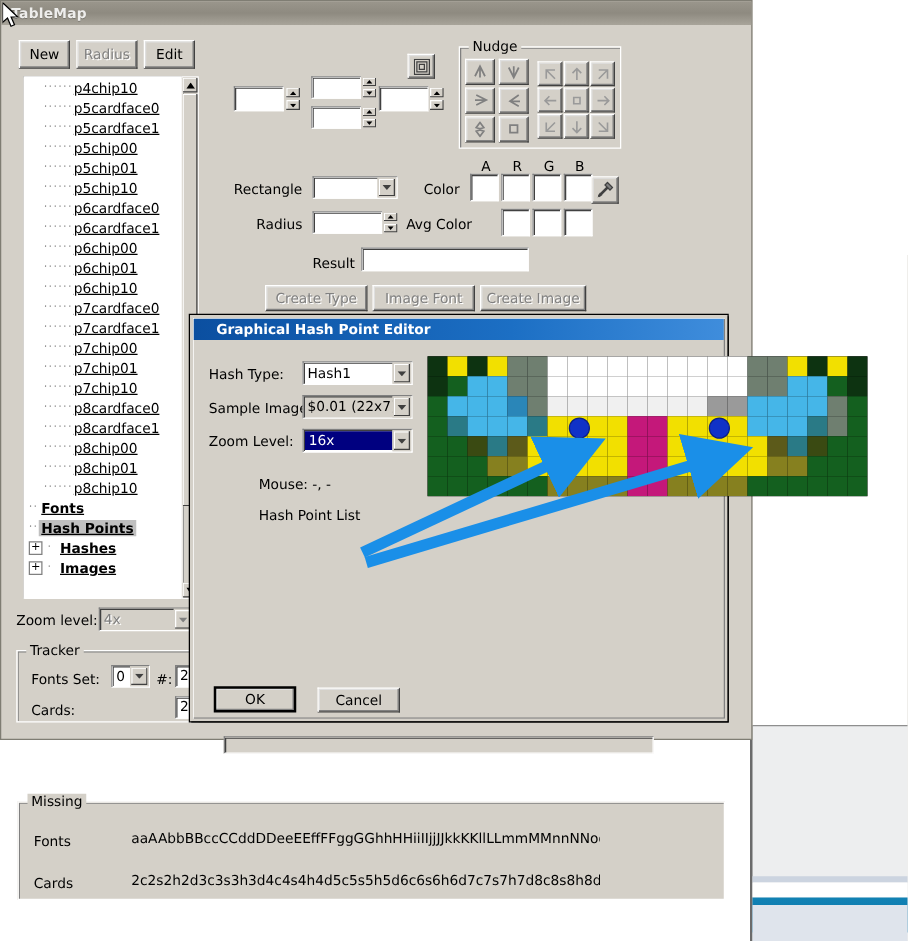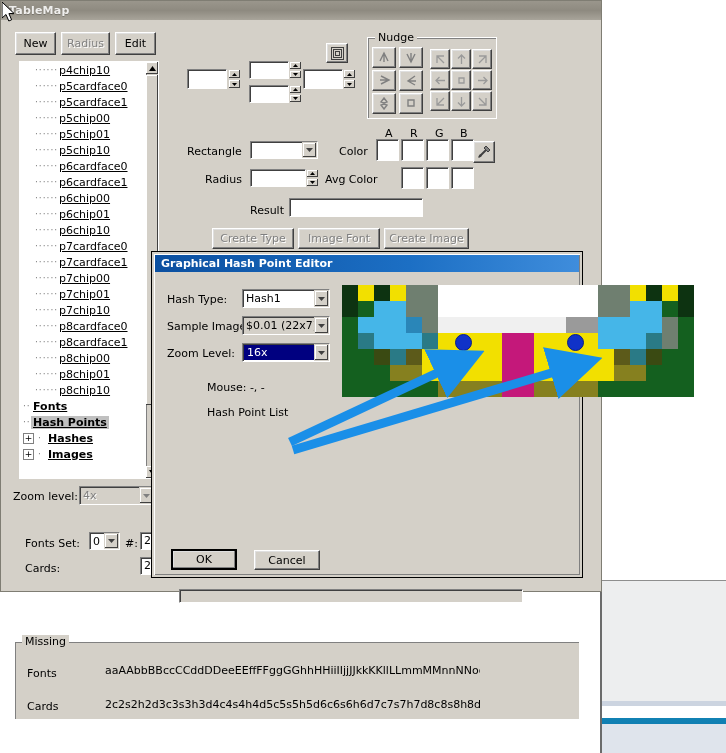--- a/index.html
+++ b/index.html
@@ -118,21 +118,21 @@
   
   #dialog{
     position:absolute;left:152px;top:252px;width:430px;height:325px;
     background:#d4d0c8;border:2px solid #d4d0c8;box-sizing:border-box;
     box-shadow:1px 1px 0 #000, inset 1px 1px 0 #ffffff, inset -1px -1px 0 #808080;
     outline:1px solid #000;
   }
   #dlg-title{
     height:17px;margin:1px;
     background:linear-gradient(90deg,#0b4fa0 0%,#1c6fc4 60%,#3f8ddc 100%);
-    color:#fff;font-weight:bold;font-size:11px;display:flex;align-items:center;padding-left:6px;
+    color:#fff;font-weight:bold;font-size:11px;display:flex;align-items:center;padding-left:18px;
     box-sizing:border-box;
   }
   #preview{position:absolute;left:188px;top:31px;width:352px;height:112px;overflow:hidden;background:#000;}
   #preview-grid{display:grid;grid-template-columns:repeat(22,16px);grid-template-rows:repeat(7,16px);width:352px;height:112px;}
   .hp-dot{position:absolute;width:15px;height:15px;border-radius:50%;background:#1032c8;border:1px solid #0a1f86;}
   .hplist{position:absolute;left:53px;top:165px;width:86px;height:92px;background:#fff;
     border-top:1px solid #808080;border-left:1px solid #808080;border-right:1px solid #fff;border-bottom:1px solid #fff;
     box-shadow:inset 1px 1px 0 #404040;box-sizing:border-box;overflow:hidden;}
   .hpitem{height:14px;line-height:14px;font-size:11px;padding-left:5px;white-space:pre;}
   .hpitem.sel{background:#000080;color:#fff;}
@@ -493,20 +493,23 @@
   <span class="lbl" style="left:12px;top:489px;">Zoom level:</span>
   <div class="combo gray" style="left:78px;top:485px;width:76px;height:19px;">
     <span class="ctext">4x</span>
     <span class="carrow">
         <svg width="7" height="4" viewBox="0 0 7 4">
           <polygon points="0,0 7,0 3.5,4" fill="#808080"></polygon>
         </svg>
       </span>
   </div>
 
+  <div class="group" style="left:12px;top:519px;width:146px;height:58px;">
+    <span class="glabel">Tracker</span>
+  </div>
   <span class="lbl" style="left:24px;top:536px;">Fonts Set:</span>
   <div class="combo" style="left:88px;top:531px;width:31px;height:18px;">
     <span class="ctext">0</span>
     <span class="carrow">
         <svg width="7" height="4" viewBox="0 0 7 4">
           <polygon points="0,0 7,0 3.5,4" fill="#404040"></polygon>
         </svg>
       </span>
   </div>
   <span class="lbl" style="left:124px;top:536px;">#:</span>

